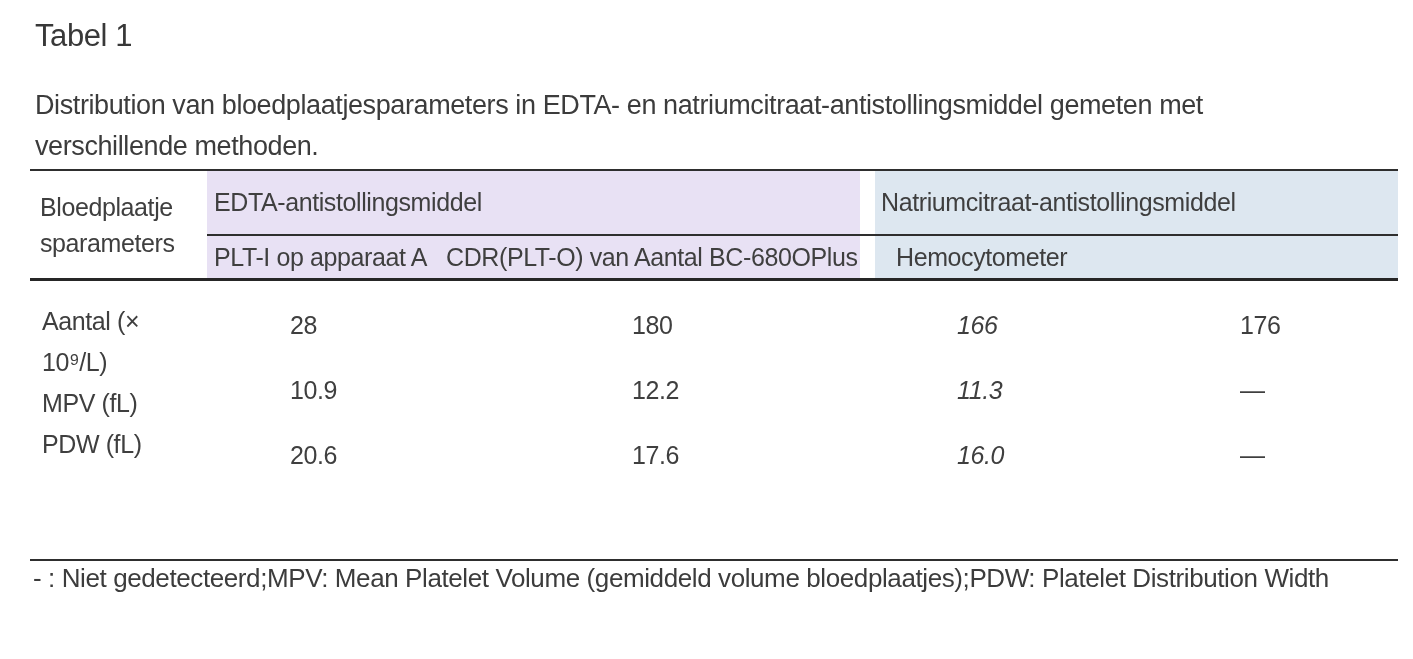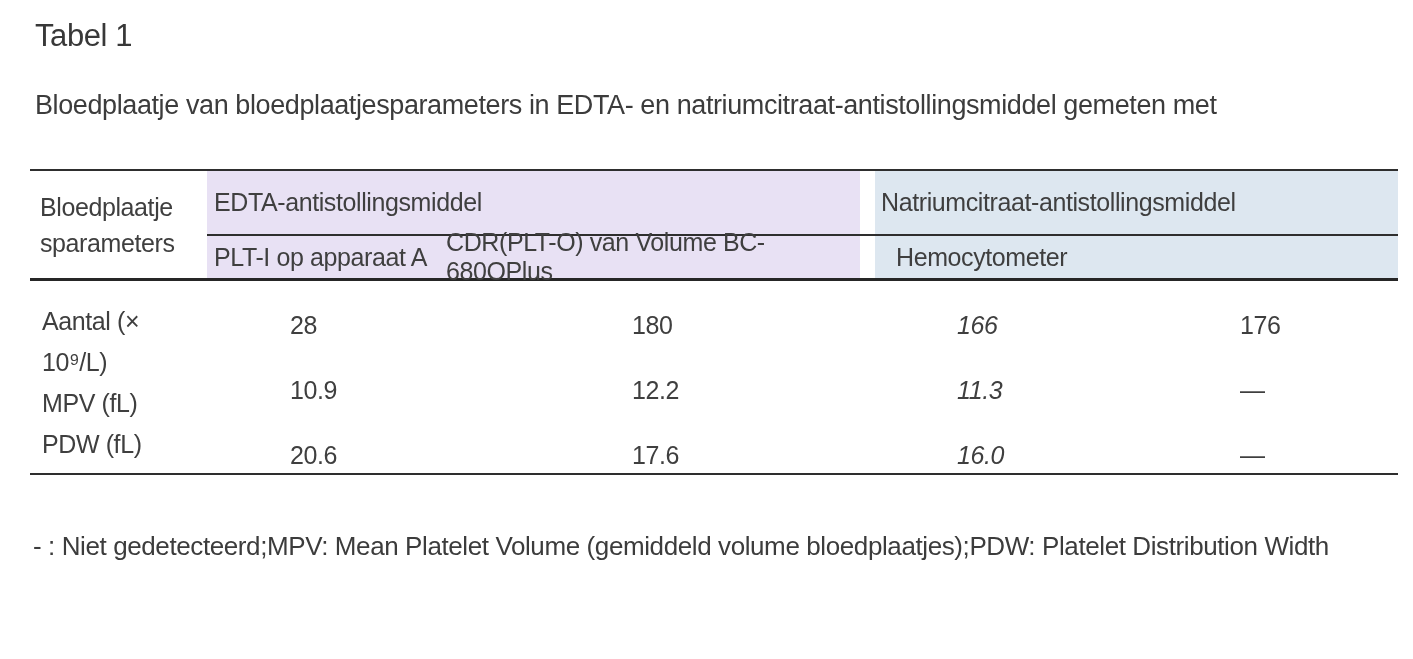--- a/index.html
+++ b/index.html
@@ -45,21 +45,21 @@
   .blue{background:var(--blue);}
   .gap{width:15px;flex:0 0 15px;background:#fff;}
   .group,.sub{display:flex;align-items:center;font-size:25px;}
   .g1{flex:0 0 653px;padding-left:7px;}
   .g2{flex:1;padding-left:6px;}
   .c1{flex:0 0 233px;padding-left:7px;}
   .c2{flex:0 0 420px;padding-left:6px;}
   .c3{flex:0 0 265px;padding-left:6px;}
   .c4{flex:1;padding-left:21px;}
 
-  .data{display:flex;height:192px;background:#fff;}
+  .data{display:flex;height:278px;background:#fff;}
   .labels{
     width:177px;flex:0 0 177px;
     padding:20px 0 0 12px;
     font-size:25px;line-height:41px;
   }
   .vals{
     flex:1;display:grid;
     grid-template-columns:233px 420px 15px 265px 1fr;
     grid-auto-rows:65px;
     padding-top:12px;
@@ -68,51 +68,52 @@
   .vals .cell{display:flex;align-items:center;}
   .vc1{grid-column:1;padding-left:83px;}
   .vc2{grid-column:2;padding-left:192px;}
   .vc3{grid-column:4;padding-left:82px;font-style:italic;}
   .vc4{grid-column:5;padding-left:100px;}
   .vr1{grid-row:1;}
   .vr2{grid-row:2;}
   .vr3{grid-row:3;}
 
   .footnote{
-    position:absolute;left:33px;top:526px;
+    position:absolute;left:33px;top:558px;
     font-size:26px;line-height:41px;color:#3c3c3c;
   }
 </style>
 </head>
 <body>
 
 <div class="page">
 
   <div class="title">Tabel 1</div>
 
   <div class="caption">
-    <div>Bloedplaatje van bloedplaatjesparameters in EDTA- en natriumcitraat-antistollingsmiddel gemeten met</div>
+    <div>Distribution van bloedplaatjesparameters in EDTA- en natriumcitraat-antistollingsmiddel gemeten met</div>
+    <div>verschillende methoden.</div>
   </div>
 
   <div class="tbl">
 
     <div class="hdr">
       <div class="corner">
         <div>Bloedplaatje</div>
         <div>sparameters</div>
       </div>
       <div class="hdr-right">
         <div class="group-row">
           <div class="group purple g1">EDTA-antistollingsmiddel</div>
           <div class="gap"></div>
           <div class="group blue g2">Natriumcitraat-antistollingsmiddel</div>
         </div>
         <div class="sub-row">
           <div class="sub purple c1">PLT-I op apparaat A</div>
-          <div class="sub purple c2">CDR(PLT-O) van Volume BC-680OPlus</div>
+          <div class="sub purple c2">CDR(PLT-O) van Aantal BC-680OPlus</div>
           <div class="gap"></div>
           <div class="sub blue c4">Hemocytometer</div>
         </div>
       </div>
     </div>
 
     <div class="data">
       <div class="labels">
         <div>Aantal (× 10⁹/L)</div>
         <div>MPV (fL)</div>

